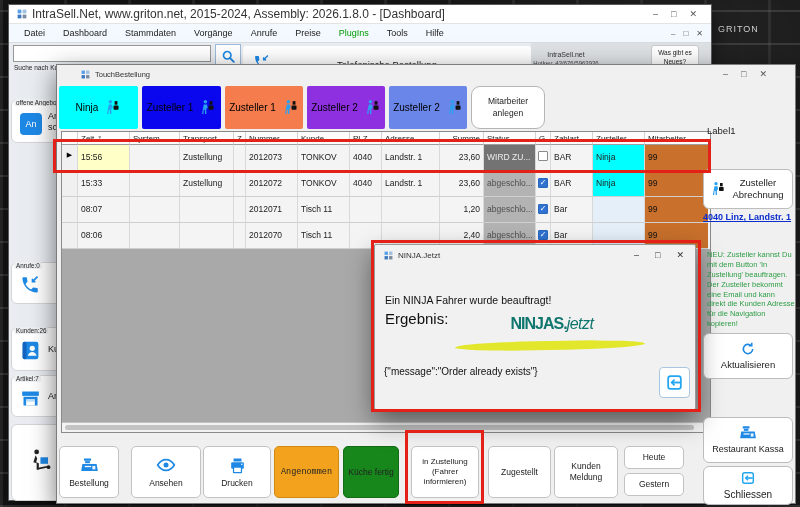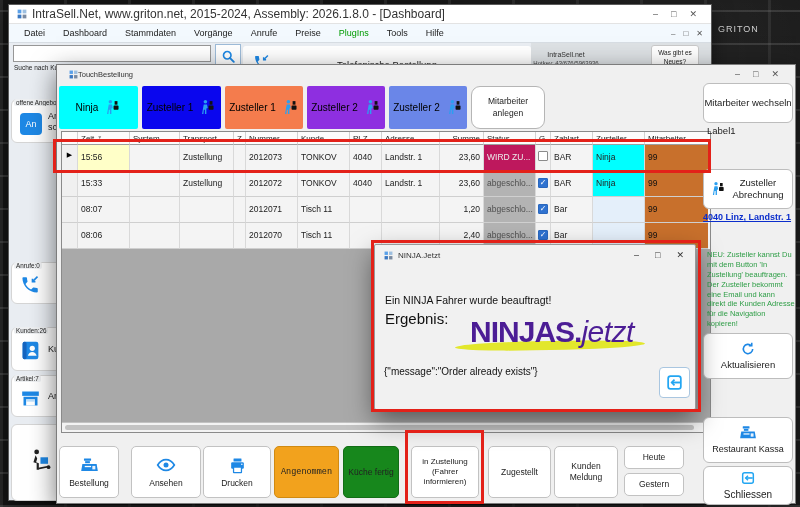--- a/index.html
+++ b/index.html
@@ -36,35 +36,35 @@
   .info-strip .l1{position:absolute;left:0;right:110px;top:8px;text-align:center;font-size:7px;color:#333;}
   .info-strip .l2{position:absolute;left:0;right:110px;top:17px;text-align:center;font-size:6px;color:#444;white-space:nowrap;}
   .whatsnew{position:absolute;right:12px;top:2px;width:48px;height:24px;background:#fff;border:1px solid #c9c9c9;border-radius:3px;font-size:6.5px;color:#222;text-align:center;line-height:1.4;padding-top:2px;}
   .lpanel{position:absolute;left:2px;width:66px;background:#fff;border:1px solid #d5d5d5;border-radius:6px;}
   .lpanel .chip{position:absolute;left:2px;top:-1px;font-size:6.3px;color:#222;background:#eef0f2;padding:0 2px;border-radius:2px;white-space:nowrap;overflow:hidden;max-width:62px;}
   .an-badge{position:absolute;left:8px;top:13px;width:22px;height:22px;background:#1e88e5;border-radius:4px;color:#fff;font-size:9px;font-weight:normal;display:flex;align-items:center;justify-content:center;}
   .lpanel .txt{position:absolute;left:36px;top:11px;font-size:9px;color:#222;line-height:1.25;}
 
   
   .touch-win{position:absolute;left:56px;top:64px;width:740px;height:440px;background:#f0f0f0;border:1px solid #7c7c7c;box-shadow:0 8px 24px rgba(0,0,0,.55);}
-  .tw-title{position:absolute;left:0;top:0;right:0;height:18px;background:#f0f0f0;display:flex;align-items:center;padding:0 12px;}
+  .tw-title{position:absolute;left:0;top:0;right:0;height:18px;background:#f0f0f0;display:flex;align-items:center;gap:5px;padding:0 24px;}
   .tw-title .t{font-size:7.5px;color:#333;}
   .courier{position:absolute;top:21px;height:43px;display:flex;align-items:center;justify-content:center;gap:6px;font-size:10px;color:#000;border-radius:2px;}
   .courier svg{flex:0 0 auto;}
   .addemp{position:absolute;top:21px;height:43px;background:#fff;border:1px solid #b5b5b5;border-radius:9px;font-size:8.5px;color:#222;display:flex;align-items:center;justify-content:center;text-align:center;line-height:1.3;}
 
   .tablewrap{position:absolute;left:4px;top:66px;width:650px;height:302px;border:1px solid #8a8a8a;background:#a9a9a9;display:flex;flex-direction:column;}
   .tgrid{display:grid;grid-template-columns:16px 52px 50px 54px 12px 52px 52px 32px 58px 44px 52px 15px 42px 52px 63px;background:#fff;}
   .th{font-size:8px;color:#222;background:#fcfcfc;border-right:1px solid #d2d2d2;border-bottom:1px solid #9e9e9e;padding:2px 3px 1px;white-space:nowrap;overflow:hidden;}
   .trow{background:#f4f4f4;}
   .td{font-size:8.5px;color:#222;border-right:1px solid #d9d9d9;border-bottom:1px solid #cfcfcf;padding:7px 3px 0;height:26px;white-space:nowrap;overflow:hidden;}
   .td.gut{background:#f0f0f0;padding-top:6px;font-size:7px;color:#000;text-align:center;}
   .td.num{text-align:right;}
   .td.zeit-hl{background:#ffffc8;}
-  .td.status-a{background:#be185d;color:#ececec;}
+  .td.status-a{background:#737373;color:#ececec;}
   .td.status-d{background:#b3b3b3;color:#4f4f4f;}
   .td.zus-ninja{background:#00ffff;}
   .td.zus-empty{background:#e4effa;}
   .td.mit{background:#c8702c;color:#111;}
   .td.gcell{padding:6px 2px 0;}
   .cb{width:10px;height:10px;border:1px solid #8b8b8b;background:#fff;display:inline-flex;align-items:center;justify-content:center;font-size:8px;line-height:1;color:#fff;border-radius:1px;}
   .cb.checked{background:#2f72d0;border-color:#2a67bd;}
   .cb:not(.checked) i{display:none;}
   .cb i{font-style:normal;}
   .sorticon{font-size:5px;color:#888;margin-left:3px;vertical-align:2px;}
@@ -84,21 +84,21 @@
   .rnotice{position:absolute;left:650px;top:185px;width:88px;font-size:7.5px;color:#2f9e47;line-height:1.32;}
 
   
   .dlg{position:absolute;left:374px;top:244px;width:322px;height:166px;background:#f1f1f1;border:1px solid #9a9a9a;border-radius:2px;box-shadow:0 10px 26px rgba(0,0,0,.5);}
   .dlg-title{position:absolute;left:0;top:0;right:0;height:20px;display:flex;align-items:center;gap:5px;padding:0 9px;}
   .dlg-title .t{font-size:8px;color:#333;}
   .dlg .line1{position:absolute;left:10px;top:49px;font-size:10.5px;color:#111;}
   .dlg .line2{position:absolute;left:10px;top:65px;font-size:15px;color:#111;}
   .logo{position:absolute;left:72px;top:70px;width:210px;height:40px;text-align:center;}
   .logo .swoosh{position:absolute;left:8px;top:26px;width:190px;height:9px;background:#e2e72c;border-radius:50%/60%;transform:rotate(-1.2deg);}
-  .logo .txt{position:relative;font-size:30px;letter-spacing:-1px;color:#4c1d95;white-space:nowrap;}
+  .logo .txt{position:relative;font-size:16px;letter-spacing:-1px;color:#0f766e;white-space:nowrap;}
   .logo .p1{font-weight:bold;}
   .logo .p2{font-style:italic;font-weight:normal;letter-spacing:-.5px;}
   .dlg .msg{position:absolute;left:9px;top:121px;font-size:10px;color:#111;}
   .dlg-exit{position:absolute;left:284px;top:122px;width:31px;height:31px;background:#fff;border:1px solid #a9c6e0;border-radius:4px;display:flex;align-items:center;justify-content:center;}
 
   
   .anno{position:absolute;border:3px solid #e32119;pointer-events:none;z-index:50;}
   .z1{z-index:1}.z2{z-index:2}.z3{z-index:3}
 </style>
 </head>
@@ -409,21 +409,20 @@
       <span>Drucken</span>
     </div>
     <div class="actbtn flat" style="left:217px;top:381px;width:65px;height:52px;font-family:Liberation Mono, monospace;">Angenommen</div>
     <div class="actbtn green" style="left:286px;top:381px;width:56px;height:52px;">Küche fertig</div>
     <div class="actbtn" style="left:354px;top:381px;width:68px;height:52px;font-size:8px;padding:0 3px;">in Zustellung (Fahrer informieren)</div>
     <div class="actbtn" style="left:431px;top:381px;width:63px;height:52px;">Zugestellt</div>
     <div class="actbtn" style="left:497px;top:381px;width:64px;height:52px;">Kunden Meldung</div>
     <div class="actbtn" style="left:567px;top:381px;width:60px;height:23px;">Heute</div>
     <div class="actbtn" style="left:567px;top:408px;width:60px;height:23px;">Gestern</div>
 
-    <div class="rbtn" style="top:18px;height:40px;">Mitarbeiter wechseln</div>
     <div class="rlabel">Label1</div>
     <div class="rbtn row" style="top:104px;height:40px;">
       <svg width="16" height="16" viewBox="0 0 24 24">
           <circle cx="9" cy="4" r="2.5" fill="#2b9ff0"></circle>
           <path d="M6.7 7.8h4.6l1 5-1.9.5V21h-2v-6H6.9L6.2 21H4.3l1.4-8z" fill="#2b9ff0"></path>
           <rect x="13.5" y="9" width="7" height="6" rx="1" fill="#111"></rect>
           <rect x="15" y="3" width="4" height="5" fill="#111"></rect>
         </svg>
       <span style="width:56px;">Zusteller Abrechnung</span>
     </div>

